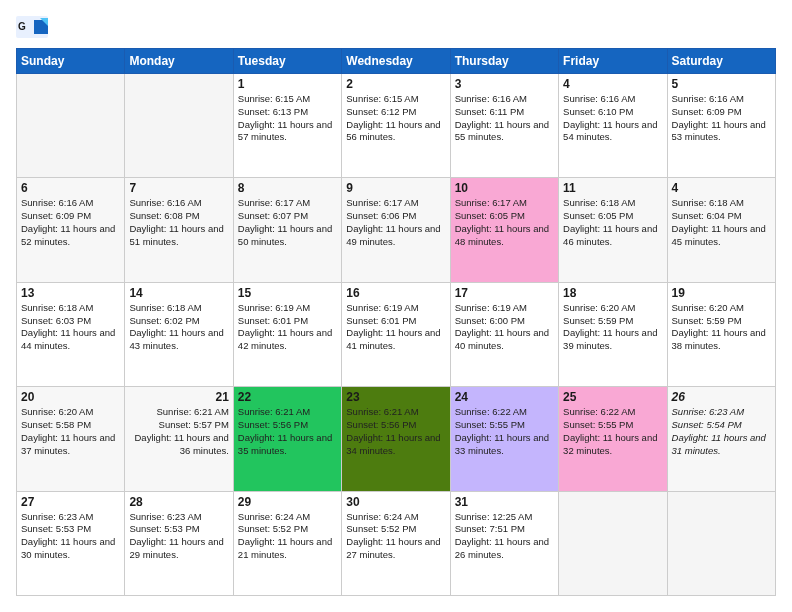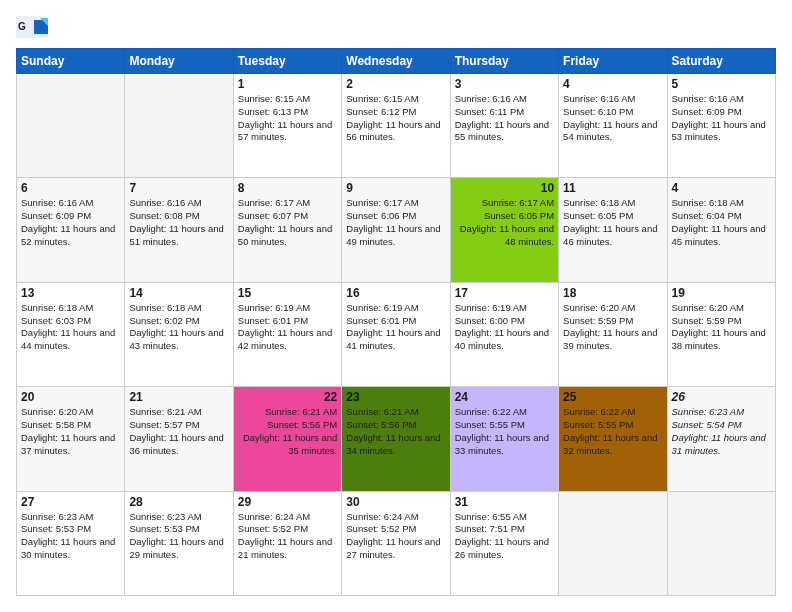--- a/index.html
+++ b/index.html
@@ -181,21 +181,21 @@
             <div class="cell-line">Sunrise: 6:17 AM</div>
             <div class="cell-line">Sunset: 6:07 PM</div>
             <div class="cell-line">Daylight: 11 hours and 50 minutes.</div>
           </td>
           <td style="background: rgb(247, 247, 247);">
             <div class="day-num">9</div>
             <div class="cell-line">Sunrise: 6:17 AM</div>
             <div class="cell-line">Sunset: 6:06 PM</div>
             <div class="cell-line">Daylight: 11 hours and 49 minutes.</div>
           </td>
-          <td style="background: #84cc16; text-align: right;">
+          <td style="background: #f9a8d4;">
             <div class="day-num">10</div>
             <div class="cell-line">Sunrise: 6:17 AM</div>
             <div class="cell-line">Sunset: 6:05 PM</div>
             <div class="cell-line">Daylight: 11 hours and 48 minutes.</div>
           </td>
           <td style="background: rgb(247, 247, 247);">
             <div class="day-num">11</div>
             <div class="cell-line">Sunrise: 6:18 AM</div>
             <div class="cell-line">Sunset: 6:05 PM</div>
             <div class="cell-line">Daylight: 11 hours and 46 minutes.</div>
@@ -251,45 +251,45 @@
             <div class="cell-line">Daylight: 11 hours and 38 minutes.</div>
           </td>
         </tr>
         <tr style="background: rgb(247, 247, 247);">
           <td style="background: rgb(247, 247, 247);">
             <div class="day-num">20</div>
             <div class="cell-line">Sunrise: 6:20 AM</div>
             <div class="cell-line">Sunset: 5:58 PM</div>
             <div class="cell-line">Daylight: 11 hours and 37 minutes.</div>
           </td>
-          <td style="background: rgb(247, 247, 247);">
+          <td style="background: rgb(247, 247, 247); text-align: right;">
             <div class="day-num">21</div>
             <div class="cell-line">Sunrise: 6:21 AM</div>
             <div class="cell-line">Sunset: 5:57 PM</div>
             <div class="cell-line">Daylight: 11 hours and 36 minutes.</div>
           </td>
-          <td style="background: #ec4899; text-align: right;">
+          <td style="background: #22c55e;">
             <div class="day-num">22</div>
             <div class="cell-line">Sunrise: 6:21 AM</div>
             <div class="cell-line">Sunset: 5:56 PM</div>
             <div class="cell-line">Daylight: 11 hours and 35 minutes.</div>
           </td>
           <td style="background: #4d7c0f;">
             <div class="day-num">23</div>
             <div class="cell-line">Sunrise: 6:21 AM</div>
             <div class="cell-line">Sunset: 5:56 PM</div>
             <div class="cell-line">Daylight: 11 hours and 34 minutes.</div>
           </td>
           <td style="background: #c4b5fd;">
             <div class="day-num">24</div>
             <div class="cell-line">Sunrise: 6:22 AM</div>
             <div class="cell-line">Sunset: 5:55 PM</div>
             <div class="cell-line">Daylight: 11 hours and 33 minutes.</div>
           </td>
-          <td style="background: #a16207;">
+          <td style="background: #f9a8d4;">
             <div class="day-num">25</div>
             <div class="cell-line">Sunrise: 6:22 AM</div>
             <div class="cell-line">Sunset: 5:55 PM</div>
             <div class="cell-line">Daylight: 11 hours and 32 minutes.</div>
           </td>
           <td style="background: rgb(247, 247, 247); font-style: italic;">
             <div class="day-num">26</div>
             <div class="cell-line">Sunrise: 6:23 AM</div>
             <div class="cell-line">Sunset: 5:54 PM</div>
             <div class="cell-line">Daylight: 11 hours and 31 minutes.</div>
@@ -315,21 +315,21 @@
             <div class="cell-line">Daylight: 11 hours and 21 minutes.</div>
           </td>
           <td>
             <div class="day-num">30</div>
             <div class="cell-line">Sunrise: 6:24 AM</div>
             <div class="cell-line">Sunset: 5:52 PM</div>
             <div class="cell-line">Daylight: 11 hours and 27 minutes.</div>
           </td>
           <td>
             <div class="day-num">31</div>
-            <div class="cell-line">Sunrise: 6:55 AM</div>
+            <div class="cell-line">Sunrise: 12:25 AM</div>
             <div class="cell-line">Sunset: 7:51 PM</div>
             <div class="cell-line">Daylight: 11 hours and 26 minutes.</div>
           </td>
           <td class="empty" style="background: rgb(245, 245, 245);"></td>
           <td class="empty" style="background: rgb(245, 245, 245);"></td>
         </tr>
       </tbody>
   </table>
 </div>
 

